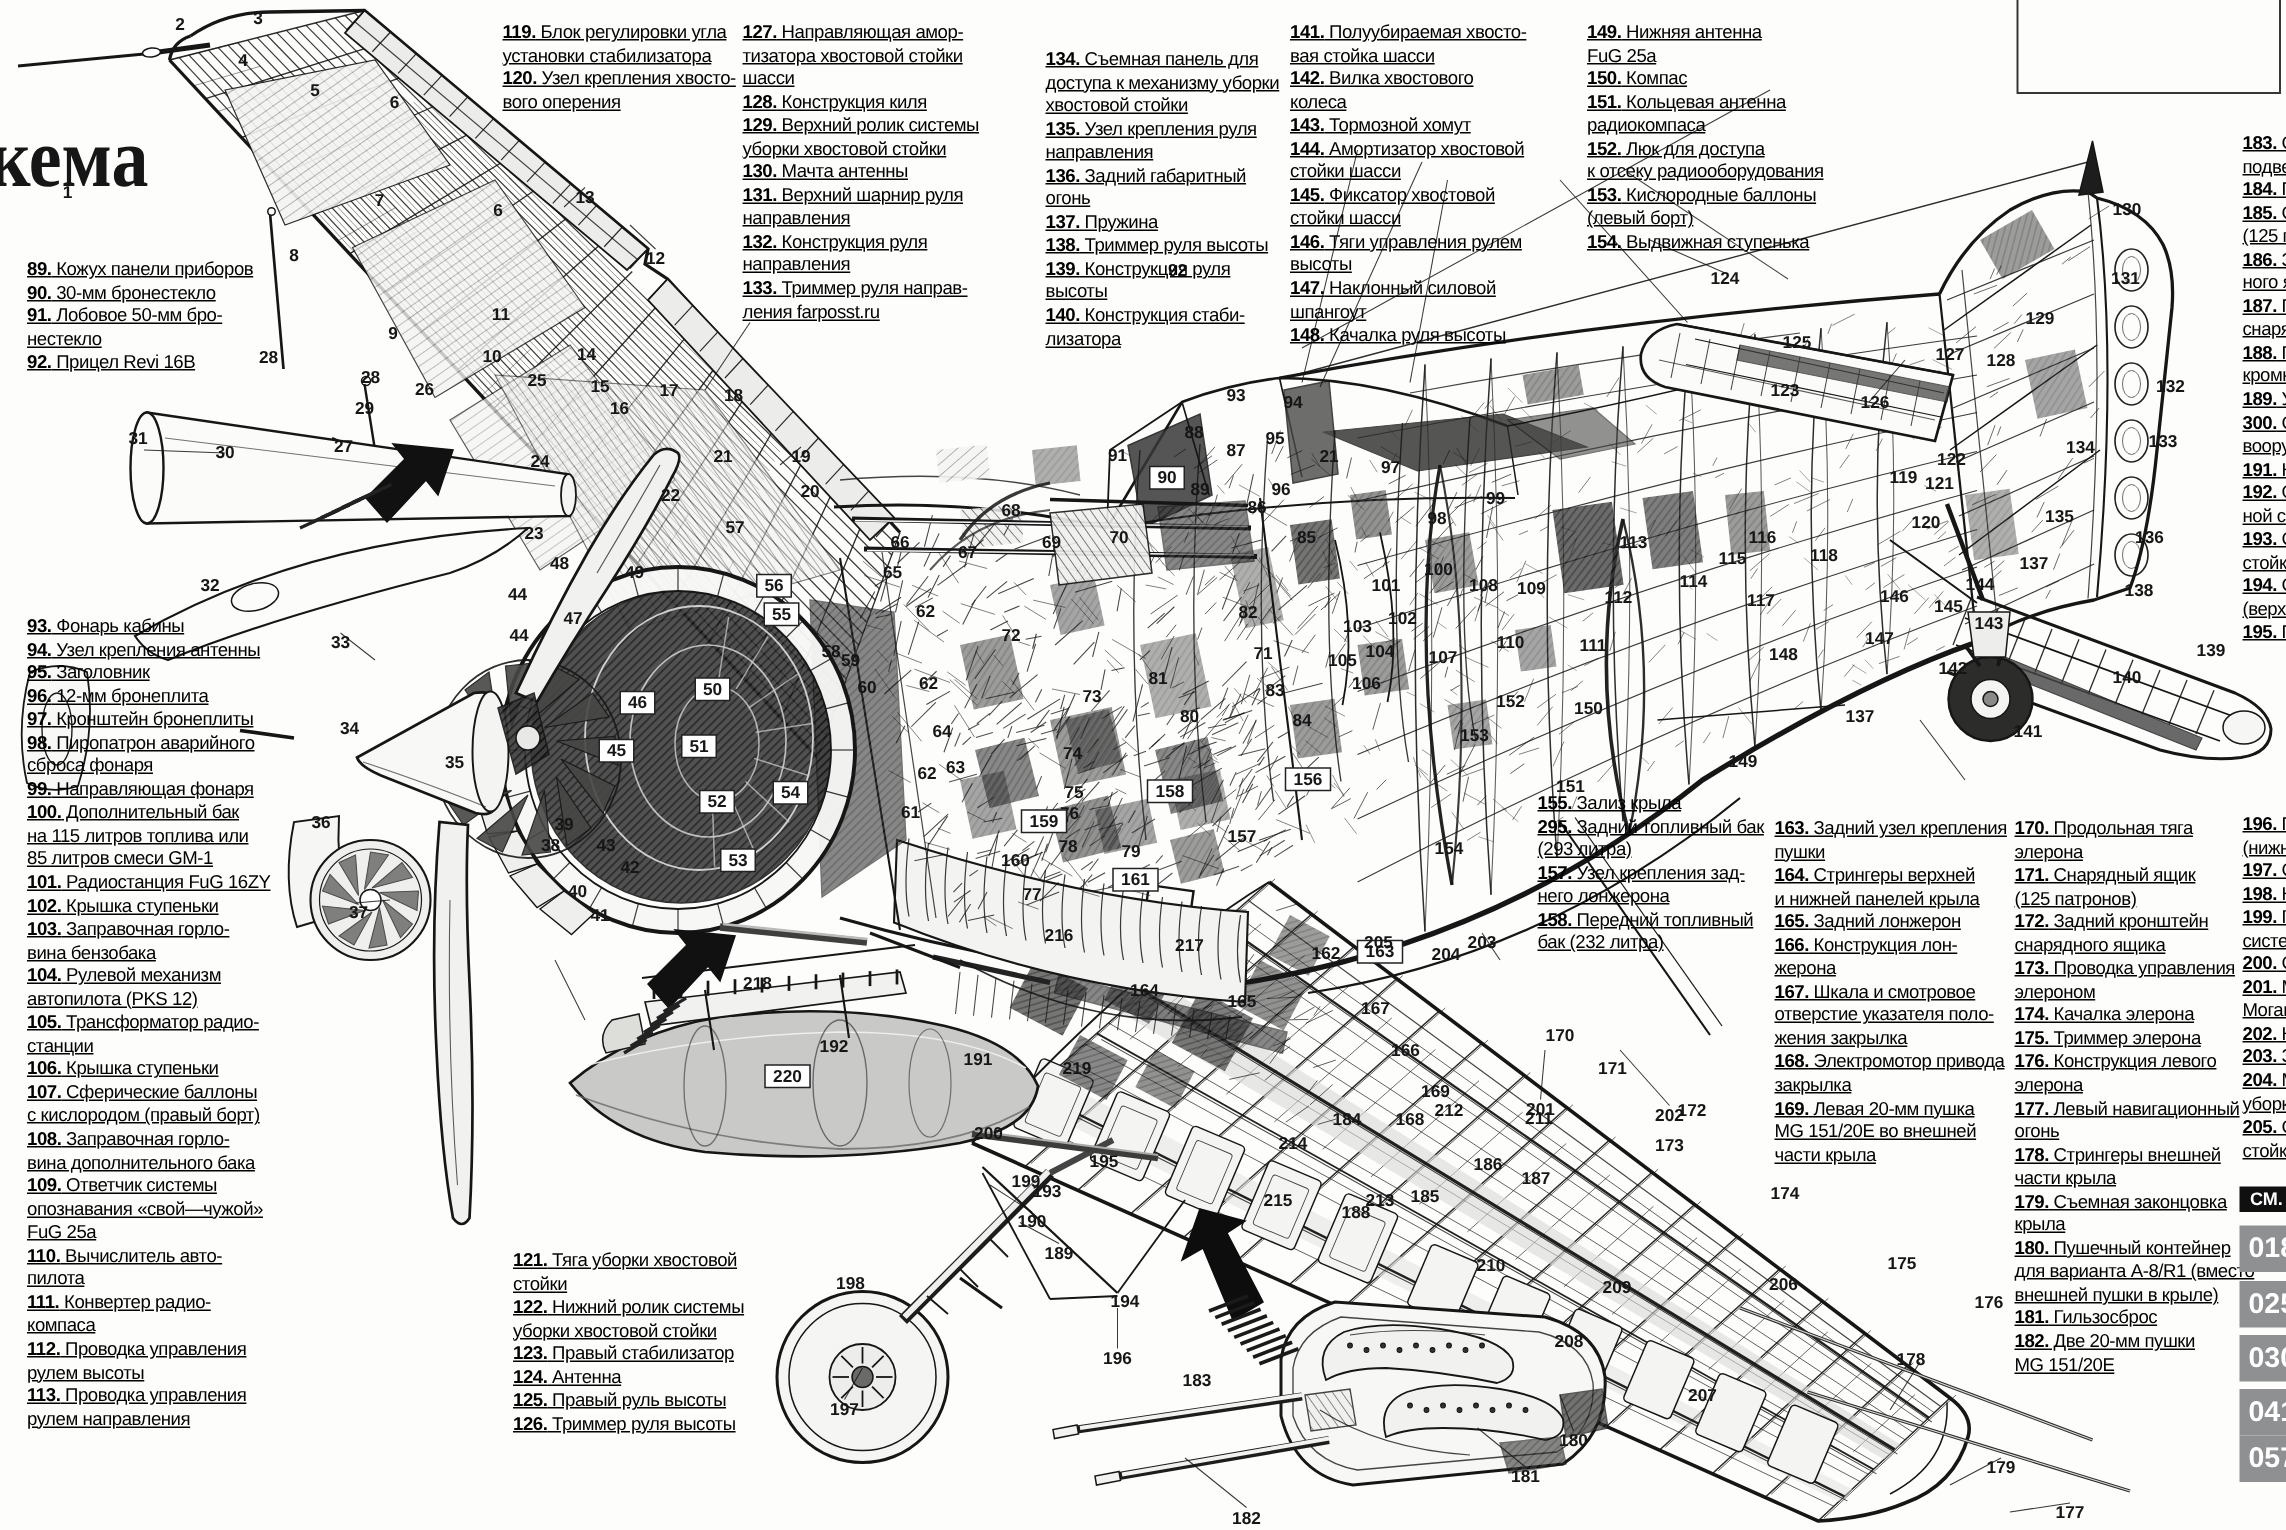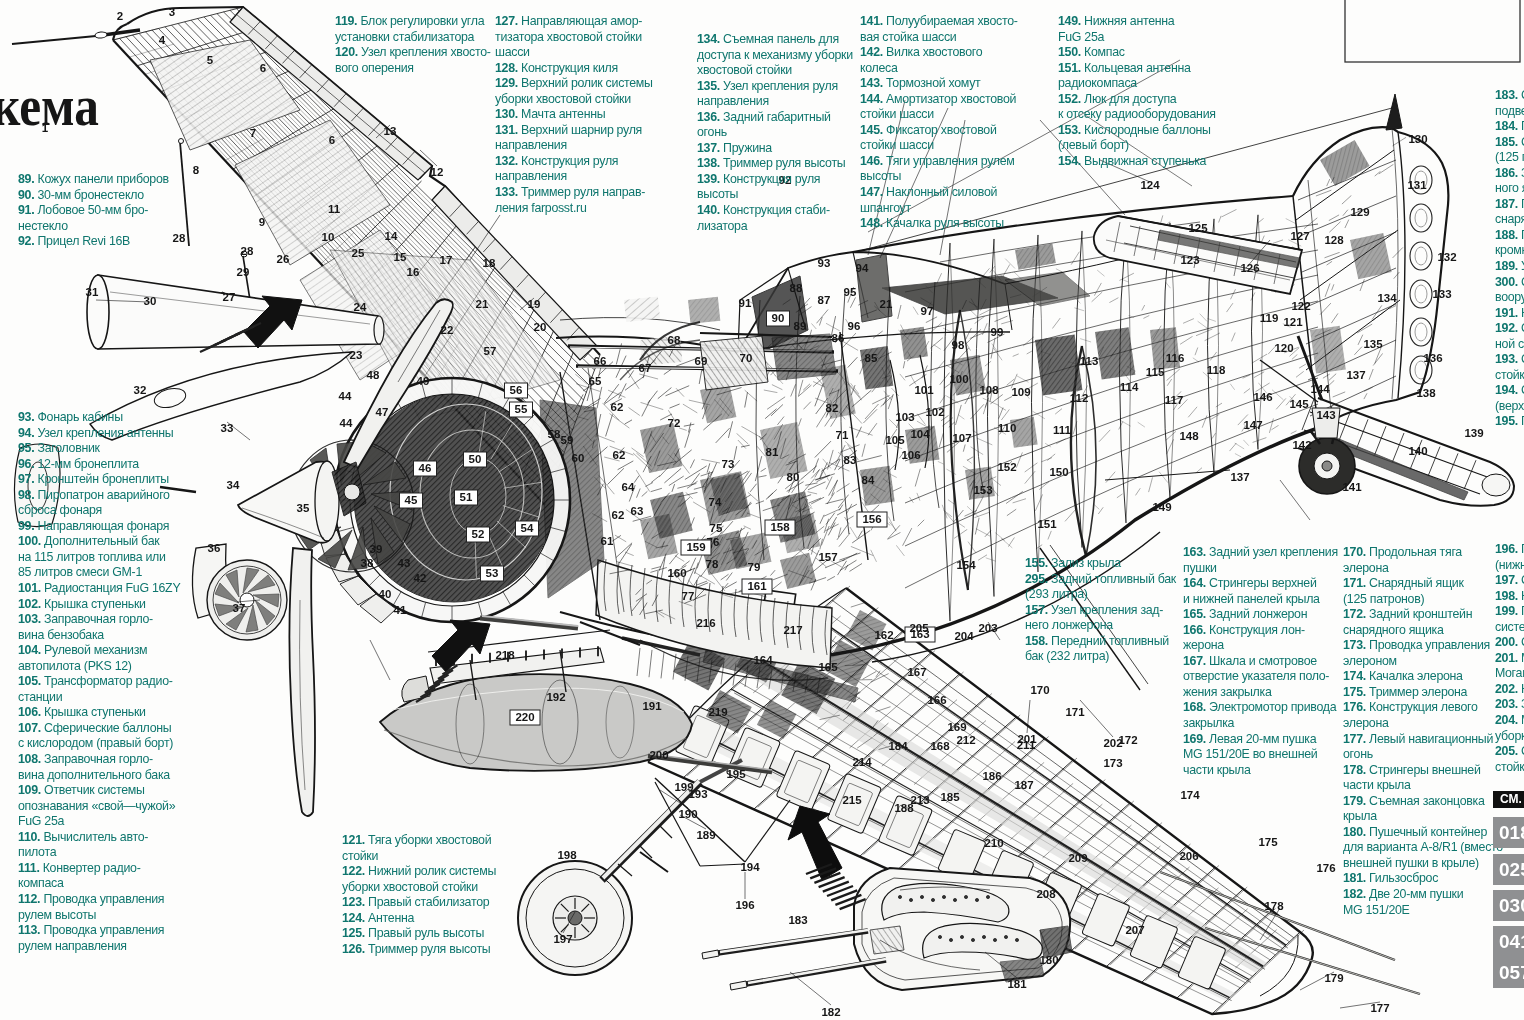--- a/index.html
+++ b/index.html
@@ -1,16 +1,16 @@
 <!DOCTYPE html>
 <html><head><meta charset="utf-8">
 <style>
 html,body{margin:0;padding:0;background:#fff;}
 #page{position:relative;width:1524px;height:1020px;overflow:hidden;background:#fdfdfc;font-family:"Liberation Sans",sans-serif;}
-.tc{position:absolute;font-size:12.4px;line-height:15.55px;color:#0f766e;letter-spacing:-0.3px;white-space:nowrap;}
+.tc{position:absolute;font-size:12.4px;line-height:15.55px;color:#000000;letter-spacing:-0.3px;white-space:nowrap;text-decoration:underline;}
 .tc b{font-weight:bold;}
 #title{position:absolute;left:-8px;top:74px;font-family:"Liberation Serif",serif;font-weight:bold;font-size:56px;color:#161616;transform:scaleX(0.88);transform-origin:0 0;}
 #svg{position:absolute;left:0;top:0;}
 .sb{position:absolute;left:1493px;width:31px;background:#8f9092;color:#fff;font-weight:bold;font-size:19px;height:31px;line-height:31px;padding-left:6px;overflow:hidden;}
 </style></head>
 <body>
 <div id="page">
 <svg id="svg" width="1524" height="1020" viewBox="0 0 1524 1020" xmlns="http://www.w3.org/2000/svg">
 <defs>
 <pattern id="hd" width="4" height="4" patternUnits="userSpaceOnUse" patternTransform="rotate(45)">
@@ -1818,21 +1818,21 @@
 <div id="title">кема</div>
 
 <div class="tc" style="left:18px;top:172px;width:155px"><b>89.</b> Кожух панели приборов<br><b>90.</b> 30-мм бронестекло<br><b>91.</b> Лобовое 50-мм бро-<br>нестекло<br><b>92.</b> Прицел Revi 16B</div>
 <div class="tc" style="left:18px;top:410px;width:165px"><b>93.</b> Фонарь кабины<br><b>94.</b> Узел крепления антенны<br><b>95.</b> Заголовник<br><b>96.</b> 12-мм бронеплита<br><b>97.</b> Кронштейн бронеплиты<br><b>98.</b> Пиропатрон аварийного<br>сброса фонаря<br><b>99.</b> Направляющая фонаря<br><b>100.</b> Дополнительный бак<br>на 115 литров топлива или<br>85 литров смеси GM-1<br><b>101.</b> Радиостанция FuG 16ZY<br><b>102.</b> Крышка ступеньки<br><b>103.</b> Заправочная горло-<br>вина бензобака<br><b>104.</b> Рулевой механизм<br>автопилота (PKS 12)<br><b>105.</b> Трансформатор радио-<br>станции<br><b>106.</b> Крышка ступеньки<br><b>107.</b> Сферические баллоны<br>с кислородом (правый борт)<br><b>108.</b> Заправочная горло-<br>вина дополнительного бака<br><b>109.</b> Ответчик системы<br>опознавания «свой—чужой»<br>FuG 25a<br><b>110.</b> Вычислитель авто-<br>пилота<br><b>111.</b> Конвертер радио-<br>компаса<br><b>112.</b> Проводка управления<br>рулем высоты<br><b>113.</b> Проводка управления<br>рулем направления</div>
 <div class="tc" style="left:342px;top:833px;width:160px"><b>121.</b> Тяга уборки хвостовой<br>стойки<br><b>122.</b> Нижний ролик системы<br>уборки хвостовой стойки<br><b>123.</b> Правый стабилизатор<br><b>124.</b> Антенна<br><b>125.</b> Правый руль высоты<br><b>126.</b> Триммер руля высоты</div>
 <div class="tc" style="left:335px;top:14px;width:160px"><b>119.</b> Блок регулировки угла<br>установки стабилизатора<br><b>120.</b> Узел крепления хвосто-<br>вого оперения</div>
 <div class="tc" style="left:495px;top:14px;width:165px"><b>127.</b> Направляющая амор-<br>тизатора хвостовой стойки<br>шасси<br><b>128.</b> Конструкция киля<br><b>129.</b> Верхний ролик системы<br>уборки хвостовой стойки<br><b>130.</b> Мачта антенны<br><b>131.</b> Верхний шарнир руля<br>направления<br><b>132.</b> Конструкция руля<br>направления<br><b>133.</b> Триммер руля направ-<br>ления farposst.ru</div>
 <div class="tc" style="left:697px;top:32px;width:160px"><b>134.</b> Съемная панель для<br>доступа к механизму уборки<br>хвостовой стойки<br><b>135.</b> Узел крепления руля<br>направления<br><b>136.</b> Задний габаритный<br>огонь<br><b>137.</b> Пружина<br><b>138.</b> Триммер руля высоты<br><b>139.</b> Конструкция руля<br>высоты<br><b>140.</b> Конструкция стаби-<br>лизатора</div>
 <div class="tc" style="left:860px;top:14px;width:160px"><b>141.</b> Полуубираемая хвосто-<br>вая стойка шасси<br><b>142.</b> Вилка хвостового<br>колеса<br><b>143.</b> Тормозной хомут<br><b>144.</b> Амортизатор хвостовой<br>стойки шасси<br><b>145.</b> Фиксатор хвостовой<br>стойки шасси<br><b>146.</b> Тяги управления рулем<br>высоты<br><b>147.</b> Наклонный силовой<br>шпангоут<br><b>148.</b> Качалка руля высоты</div>
 <div class="tc" style="left:1058px;top:14px;width:165px"><b>149.</b> Нижняя антенна<br>FuG 25a<br><b>150.</b> Компас<br><b>151.</b> Кольцевая антенна<br>радиокомпаса<br><b>152.</b> Люк для доступа<br>к отсеку радиооборудования<br><b>153.</b> Кислородные баллоны<br>(левый борт)<br><b>154.</b> Выдвижная ступенька</div>
-<div class="tc" style="left:1025px;top:556px;width:160px"><b>155.</b> Зализ крыла<br><b>295.</b> Задний топливный бак<br>(293 литра)<br><b>157.</b> Узел крепления зад-<br>него лонжерона<br><b>158.</b> Передний топливный<br>бак (232 литра)</div>
+<div class="tc" style="left:1025px;top:528px;width:160px"><b>155.</b> Зализ крыла<br><b>295.</b> Задний топливный бак<br>(293 литра)<br><b>157.</b> Узел крепления зад-<br>него лонжерона<br><b>158.</b> Передний топливный<br>бак (232 литра)</div>
 <div class="tc" style="left:1183px;top:545px;width:160px"><b>163.</b> Задний узел крепления<br>пушки<br><b>164.</b> Стрингеры верхней<br>и нижней панелей крыла<br><b>165.</b> Задний лонжерон<br><b>166.</b> Конструкция лон-<br>жерона<br><b>167.</b> Шкала и смотровое<br>отверстие указателя поло-<br>жения закрылка<br><b>168.</b> Электромотор привода<br>закрылка<br><b>169.</b> Левая 20-мм пушка<br>MG 151/20E во внешней<br>части крыла</div>
 <div class="tc" style="left:1343px;top:545px;width:160px"><b>170.</b> Продольная тяга<br>элерона<br><b>171.</b> Снарядный ящик<br>(125 патронов)<br><b>172.</b> Задний кронштейн<br>снарядного ящика<br><b>173.</b> Проводка управления<br>элероном<br><b>174.</b> Качалка элерона<br><b>175.</b> Триммер элерона<br><b>176.</b> Конструкция левого<br>элерона<br><b>177.</b> Левый навигационный<br>огонь<br><b>178.</b> Стрингеры внешней<br>части крыла<br><b>179.</b> Съемная законцовка<br>крыла<br><b>180.</b> Пушечный контейнер<br>для варианта A-8/R1 (вместо<br>внешней пушки в крыле)<br><b>181.</b> Гильзосброс<br><b>182.</b> Две 20-мм пушки<br>MG 151/20E</div>
 <div class="tc" style="left:1495px;top:88px;width:40px"><b>183.</b> С<br>подвес<br><b>184.</b> П<br><b>185.</b> С<br>(125 па<br><b>186.</b> З<br>ного я<br><b>187.</b> П<br>снаряд<br><b>188.</b> П<br>кромк<br><b>189.</b> У<br><b>300.</b> С<br>вооруж<br><b>191.</b> К<br><b>192.</b> О<br>ной сто<br><b>193.</b> С<br>стойки<br><b>194.</b> С<br>(верхн<br><b>195.</b> П</div>
 <div class="tc" style="left:1495px;top:542px;width:40px"><b>196.</b> П<br>(нижни<br><b>197.</b> С<br><b>198.</b> К<br><b>199.</b> Г<br>систем<br><b>200.</b> С<br><b>201.</b> М<br>Mогап<br><b>202.</b> К<br><b>203.</b> З<br><b>204.</b> М<br>уборки<br><b>205.</b> С<br>стойки</div>
 <div class="sb" style="top:791px;height:17px;background:#101010;font-size:12px;line-height:17px;padding-left:7px;">СМ. Д</div>
 <div class="sb" style="top:817px;">0180</div>
 <div class="sb" style="top:854px;">0251</div>
 <div class="sb" style="top:890px;">0307</div>
 <div class="sb" style="top:926px;">0418</div>
 <div class="sb" style="top:957px;">0574</div>

